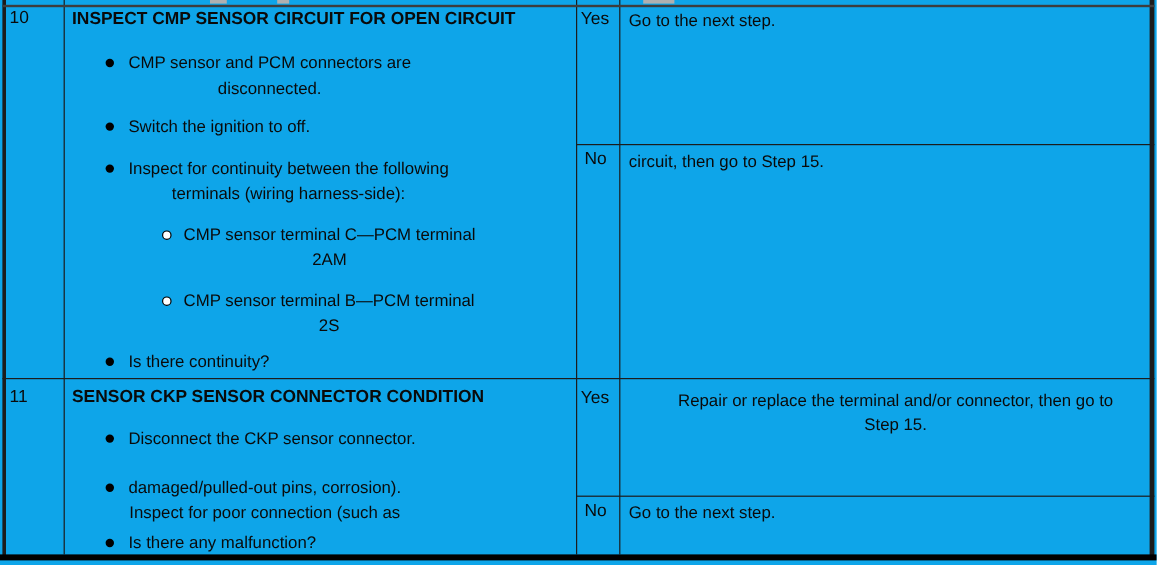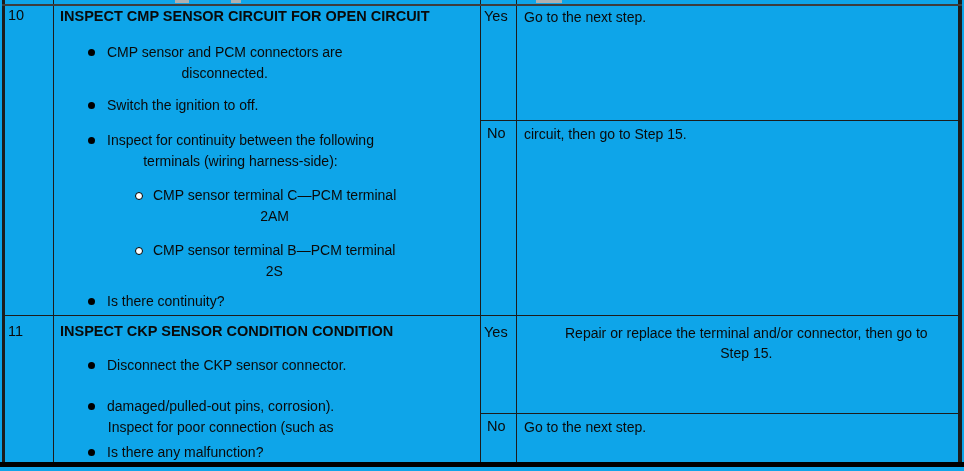--- a/index.html
+++ b/index.html
@@ -103,21 +103,21 @@
   </div>
 
   <div class="txt" style="left:487px;top:123px;">No</div>
   <div class="bullet result" style="left:524px;top:124px;">
     <div class="lines">
       <div>circuit, then go to Step 15.</div>
     </div>
   </div>
 
   <div class="txt" style="left:8px;top:321px;">11</div>
-  <div class="txt bold" style="left:60px;top:321px;">INSPECT CKP SENSOR CONDITION CONDITION</div>
+  <div class="txt bold" style="left:60px;top:321px;">SENSOR CKP SENSOR CONNECTOR CONDITION</div>
 
   <div class="bullet" style="left:88px;top:355px;">
     <span class="dot"></span>
     <div class="lines">
       <div>Disconnect the CKP sensor connector.</div>
     </div>
   </div>
 
   <div class="bullet" style="left:88px;top:396px;">
     <span class="dot"></span>

